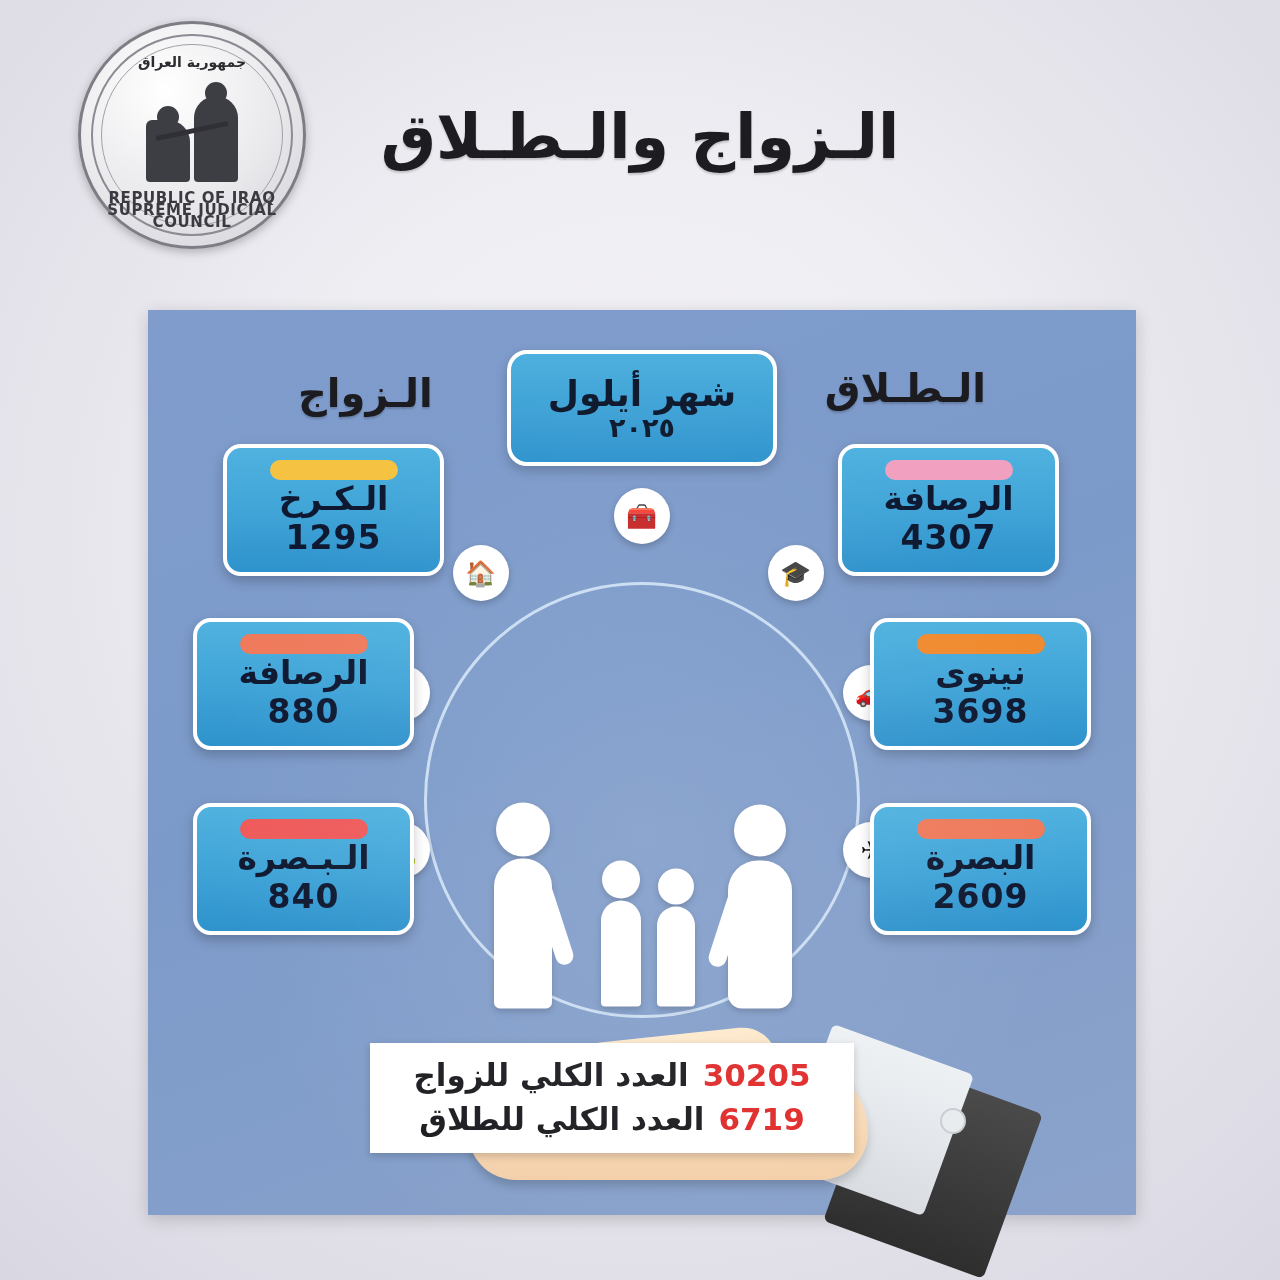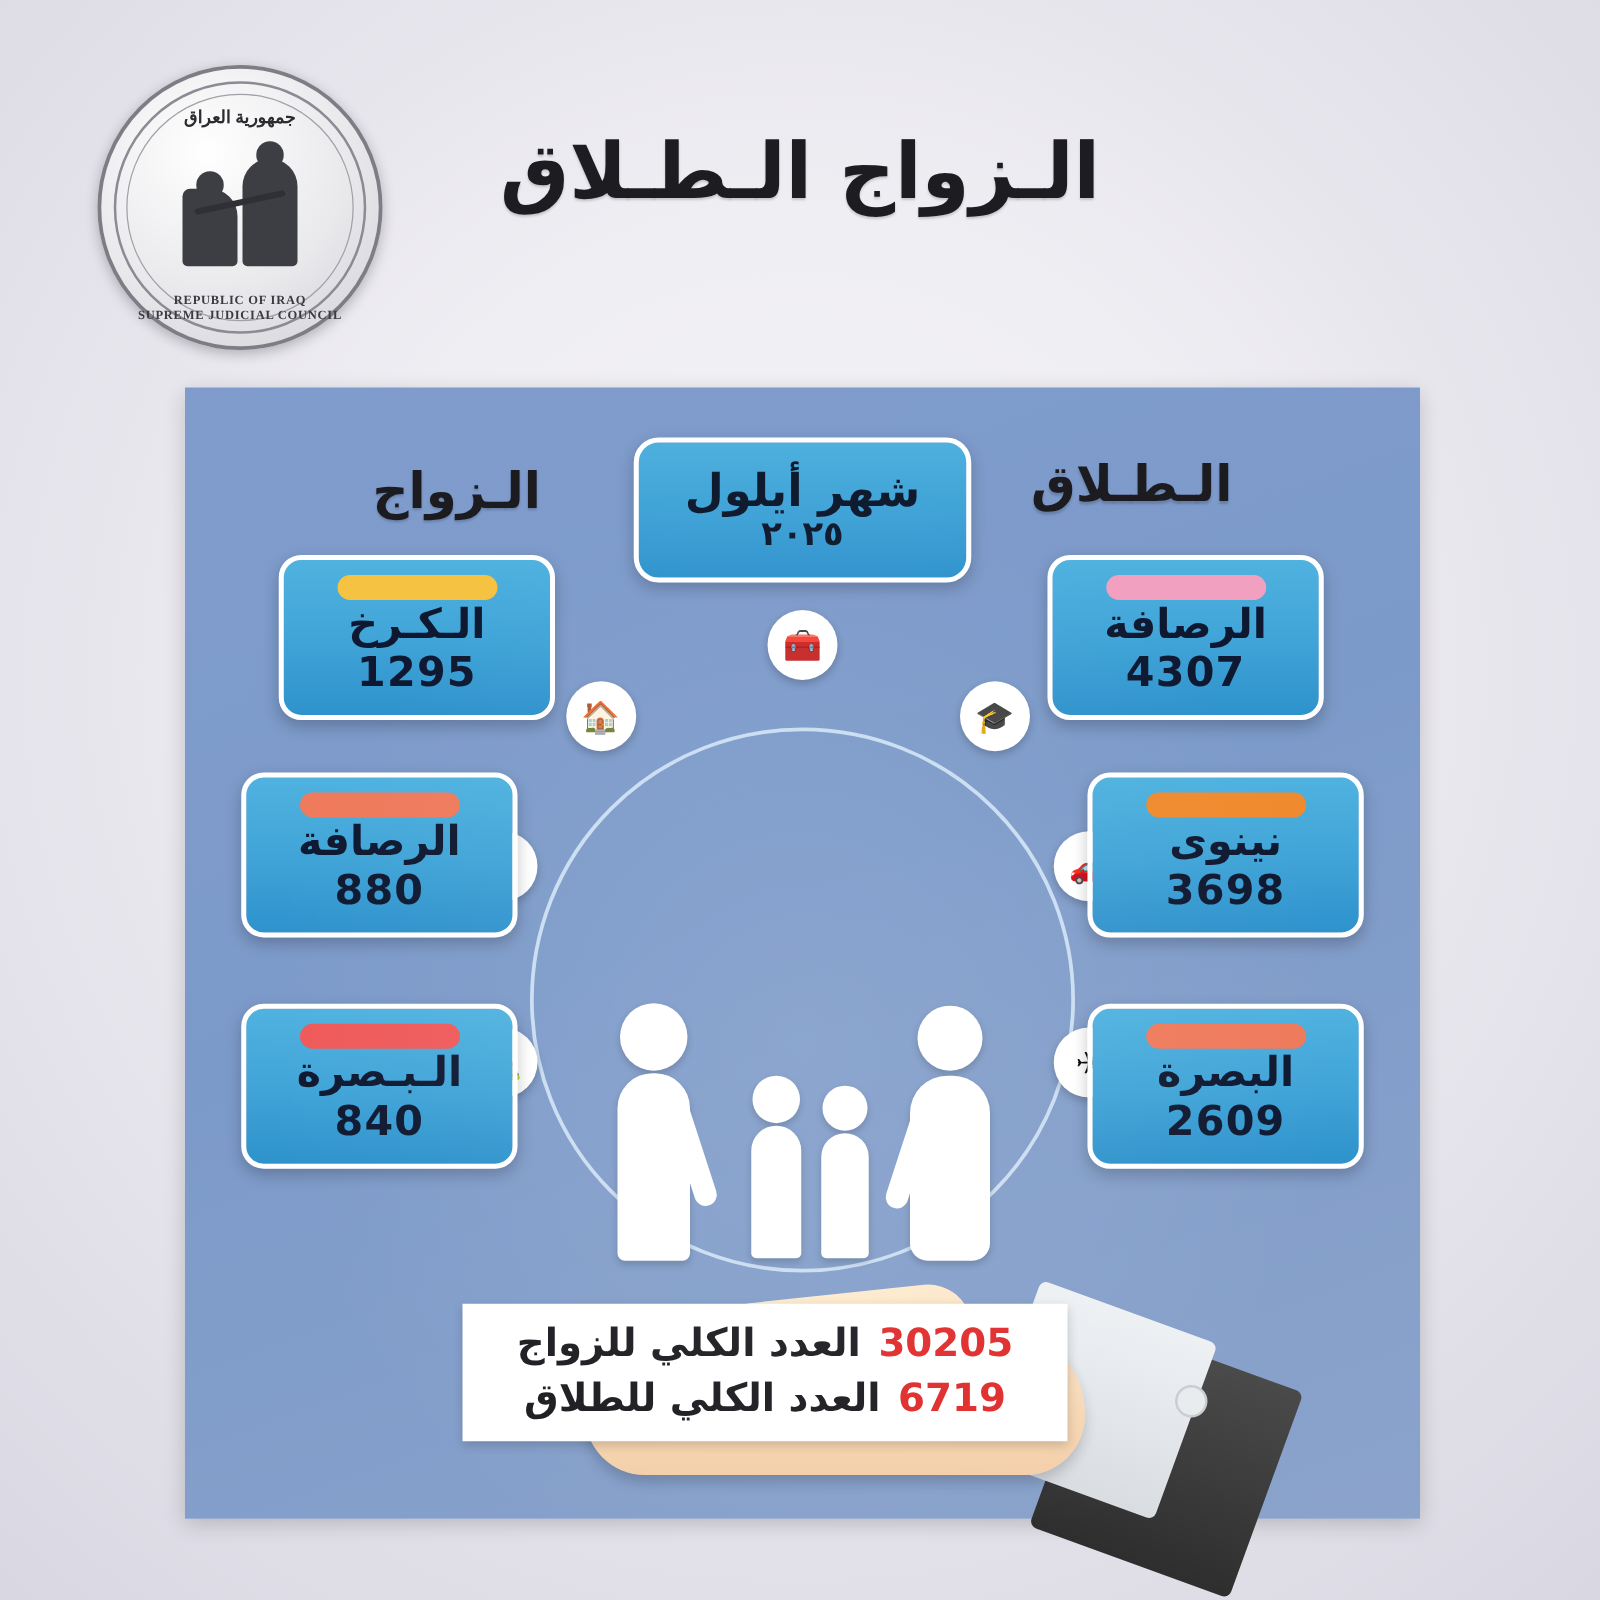--- a/index.html
+++ b/index.html
@@ -6,31 +6,31 @@
   body{
     width:1280px;height:1280px;overflow:hidden;
     font-family:"DejaVu Sans","Liberation Sans",sans-serif;
     background:radial-gradient(circle at 50% 42%, #f4f2f6 0%, #efeef3 38%, #e3e1e9 70%, #d9d7e2 100%);
     position:relative;
   }
   .page{position:absolute;inset:0;}
 
   
   .logo{
-    position:absolute;left:78px;top:52px;width:222px;height:222px;border-radius:50%;
+    position:absolute;left:78px;top:21px;width:222px;height:222px;border-radius:50%;
     background:radial-gradient(circle at 38% 30%, #ffffff 0%, #e9e9ec 55%, #cfcfd6 100%);
-    border:3px solid #7d7d86;box-shadow:0 3px 10px rgba(0,0,0,.25);font-family:Liberation Serif, serif;
+    border:3px solid #7d7d86;box-shadow:0 3px 10px rgba(0,0,0,.25);
   }
   .logo .ring{position:absolute;inset:10px;border-radius:50%;border:2px solid #8b8b93;}
   .logo .ring2{position:absolute;inset:20px;border-radius:50%;border:1px solid #a0a0a8;}
   .logo .toptext,.logo .bottomtext{
     position:absolute;left:0;right:0;text-align:center;color:#2b2b30;font-weight:bold;
   }
   .logo .toptext{top:30px;font-size:14px;letter-spacing:1px;}
-  .logo .bottomtext{bottom:18px;font-size:10px;letter-spacing:.6px;line-height:12px;color:#3a3a40;}
+  .logo .bottomtext{bottom:18px;font-size:15px;letter-spacing:.6px;line-height:12px;color:#3a3a40;}
   .logo .figs{position:absolute;left:50%;top:52%;transform:translate(-50%,-50%);display:flex;gap:4px;align-items:flex-end;}
   .logo .fig{width:44px;height:86px;background:#3d3d44;border-radius:22px 22px 4px 4px;position:relative;}
   .logo .fig:after{content:"";position:absolute;left:50%;top:-14px;transform:translateX(-50%);width:22px;height:22px;border-radius:50%;background:#3d3d44;}
   .logo .fig.seated{height:62px;border-radius:6px 22px 4px 4px;}
   .logo .bar{position:absolute;left:50%;top:48%;transform:translate(-50%,-50%) rotate(-12deg);width:74px;height:5px;background:#2f2f35;border-radius:3px;}
 
   .title-wrap{position:absolute;left:0;right:0;top:92px;text-align:center;}
   .title-kicker{
     font-size:40px;font-weight:bold;color:#e8612c;letter-spacing:8px;
     text-shadow:0 1px 0 #fff;
@@ -140,21 +140,21 @@
     <div class="toptext">جمهورية العراق</div>
     <div class="figs">
       <div class="fig"></div>
       <div class="fig seated"></div>
     </div>
     <div class="bar"></div>
     <div class="bottomtext">REPUBLIC OF IRAQ<br>SUPREME JUDICIAL COUNCIL</div>
   </div>
 
   <div class="title-wrap">
-    <div class="title-main">الـزواج الـطـلاق</div>
+    <div class="title-main">الـزواج والـطـلاق</div>
   </div>
 
   <div class="panel">
 
     <div class="sec-label sec-divorce">الـطـلاق</div>
     <div class="sec-label sec-marriage">الـزواج</div>
 
     <div class="month-box">
       <div class="m1">شهر أيلول</div>
       <div class="m2">٢٠٢٥</div>

